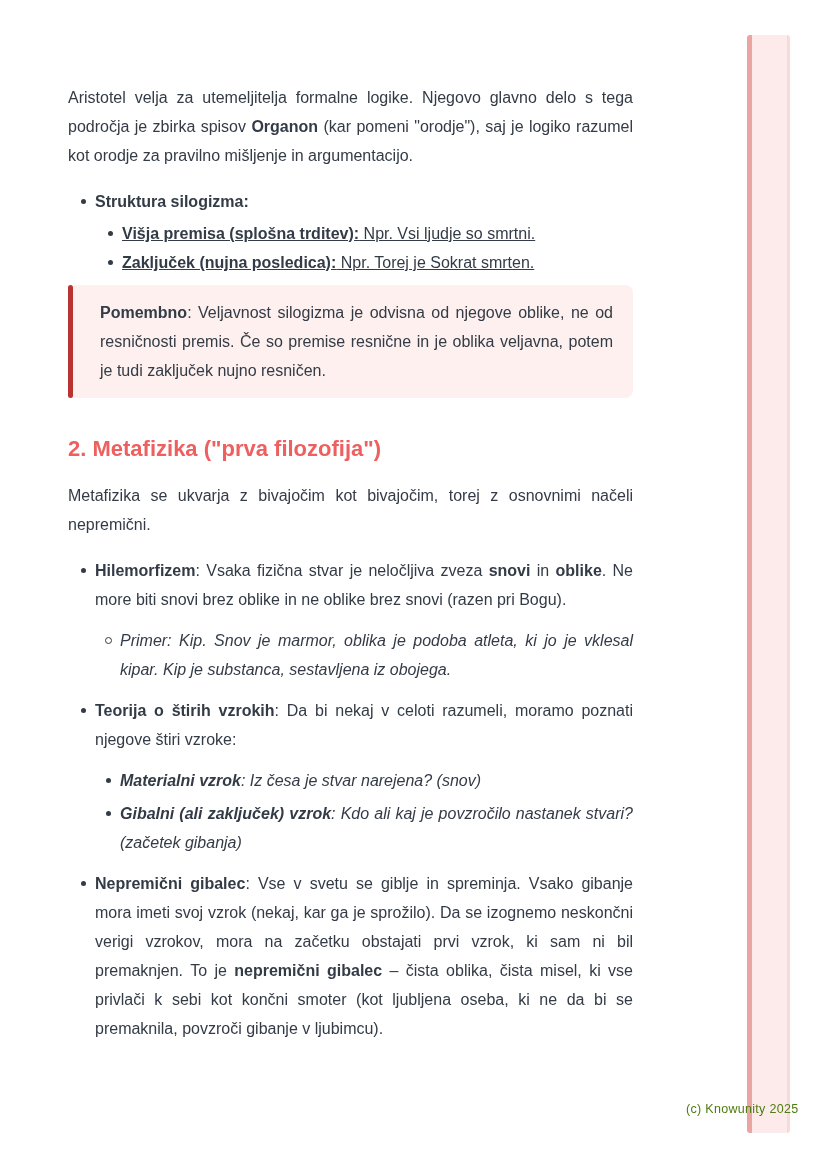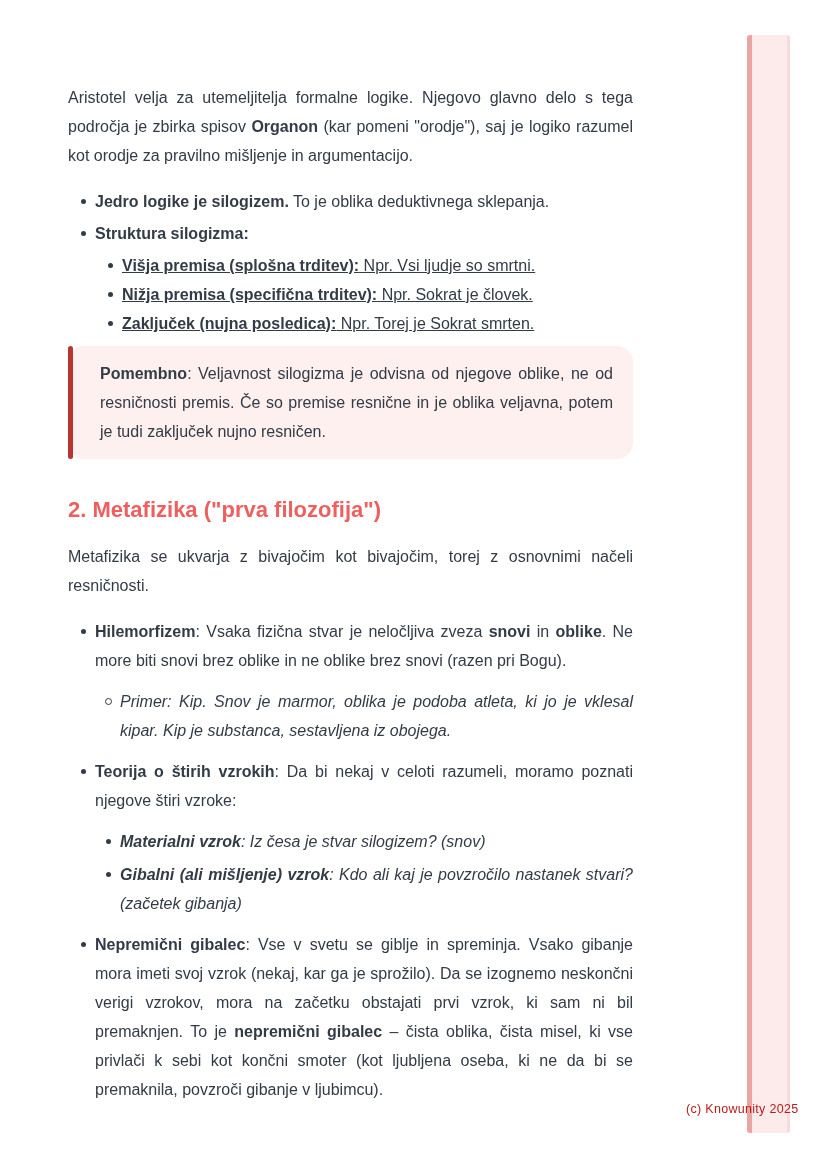--- a/index.html
+++ b/index.html
@@ -40,21 +40,21 @@
   ul.tight > li { margin-bottom: 3px; }
   ul.tight ul { margin-top: 3px; text-decoration: underline; }
   ul.loose > li { margin-bottom: 12px; }
   ul.loose ul { margin-top: 12px; }
   ul.loose ul > li { margin-bottom: 4px; }
   ul.loose ul { padding-left: 25px; font-style: italic; }
 
   .callout {
     position: relative;
     background: #fdf0ee;
-    border-radius: 16px;
+    border-radius: 8px;
     padding: 13px 20px 13px 32px;
     margin: 8px 0 0 0;
   }
   .callout-bar {
     position: absolute; left: 0; top: 0; bottom: 0;
     width: 5px; border-radius: 3px;
     background: #b93430;
   }
 
   h2.section-heading {
@@ -73,67 +73,65 @@
     border-left: 5px solid #eaa5a3;
     border-right: 3px solid #f7dbda;
     border-radius: 3px;
     box-sizing: border-box;
     z-index: 1;
   }
   .watermark {
     position: absolute;
     left: 686px; top: 1102px;
     font-size: 12.5px; line-height: 15px;
-    color: #b91c1c;
+    color: #4d7c0f;
     letter-spacing: 0.3px;
     white-space: nowrap;
     z-index: 2;
   }
 </style>
 </head>
 <body>
 
 <div class="page">
 
   <div class="content">
 
     <p class="para"><span>Aristotel velja za utemeljitelja formalne logike. Njegovo glavno delo s tega področja je zbirka spisov </span><span class="b">Organon</span><span> (kar pomeni "orodje"), saj je logiko razumel kot orodje za pravilno mišljenje in argumentacijo.</span></p>
 
     <ul class="tight">
-      <li class="disc"><span class="b">Jedro logike je silogizem.</span><span> To je oblika deduktivnega sklepanja.</span></li>
       <li class="disc"><span class="b">Struktura silogizma:</span>
         <ul>
           <li class="disc"><span class="b">Višja premisa (splošna trditev):</span><span> Npr. Vsi ljudje so smrtni.</span></li>
-          <li class="disc"><span class="b">Nižja premisa (specifična trditev):</span><span> Npr. Sokrat je človek.</span></li>
           <li class="disc"><span class="b">Zaključek (nujna posledica):</span><span> Npr. Torej je Sokrat smrten.</span></li>
         </ul>
       </li>
     </ul>
 
     <div class="callout">
       <div class="callout-bar"></div>
       <span class="b">Pomembno</span><span>: Veljavnost silogizma je odvisna od njegove oblike, ne od resničnosti premis. Če so premise resnične in je oblika veljavna, potem je tudi zaključek nujno resničen.</span>
     </div>
 
     <h2 class="section-heading">2. Metafizika ("prva filozofija")</h2>
 
-    <p class="para">Metafizika se ukvarja z bivajočim kot bivajočim, torej z osnovnimi načeli resničnosti.</p>
+    <p class="para">Metafizika se ukvarja z bivajočim kot bivajočim, torej z osnovnimi načeli nepremični.</p>
 
     <ul class="loose">
       <li class="disc">
         <span class="b">Hilemorfizem</span><span>: Vsaka fizična stvar je neločljiva zveza </span><span class="b">snovi</span><span> in </span><span class="b">oblike</span><span>. Ne more biti snovi brez oblike in ne oblike brez snovi (razen pri Bogu).</span>
         <ul>
           <li class="circle"><span>Primer: Kip. Snov je marmor, oblika je podoba atleta, ki jo je vklesal kipar. Kip je substanca, sestavljena iz obojega.</span></li>
         </ul>
       </li>
       <li class="disc">
         <span class="b">Teorija o štirih vzrokih</span><span>: Da bi nekaj v celoti razumeli, moramo poznati njegove štiri vzroke:</span>
         <ul>
-          <li class="disc"><span class="b">Materialni vzrok</span><span>: Iz česa je stvar silogizem? (snov)</span></li>
-          <li class="disc"><span class="b">Gibalni (ali mišljenje) vzrok</span><span>: Kdo ali kaj je povzročilo nastanek stvari? (začetek gibanja)</span></li>
+          <li class="disc"><span class="b">Materialni vzrok</span><span>: Iz česa je stvar narejena? (snov)</span></li>
+          <li class="disc"><span class="b">Gibalni (ali zaključek) vzrok</span><span>: Kdo ali kaj je povzročilo nastanek stvari? (začetek gibanja)</span></li>
         </ul>
       </li>
       <li class="disc">
         <span class="b">Nepremični gibalec</span><span>: Vse v svetu se giblje in spreminja. Vsako gibanje mora imeti svoj vzrok (nekaj, kar ga je sprožilo). Da se izognemo neskončni verigi vzrokov, mora na začetku obstajati prvi vzrok, ki sam ni bil premaknjen. To je </span><span class="b">nepremični gibalec</span><span> – čista oblika, čista misel, ki vse privlači k sebi kot končni smoter (kot ljubljena oseba, ki ne da bi se premaknila, povzroči gibanje v ljubimcu).</span>
       </li>
     </ul>
 
   </div>
 
   <div class="edge-ribbon"></div>

